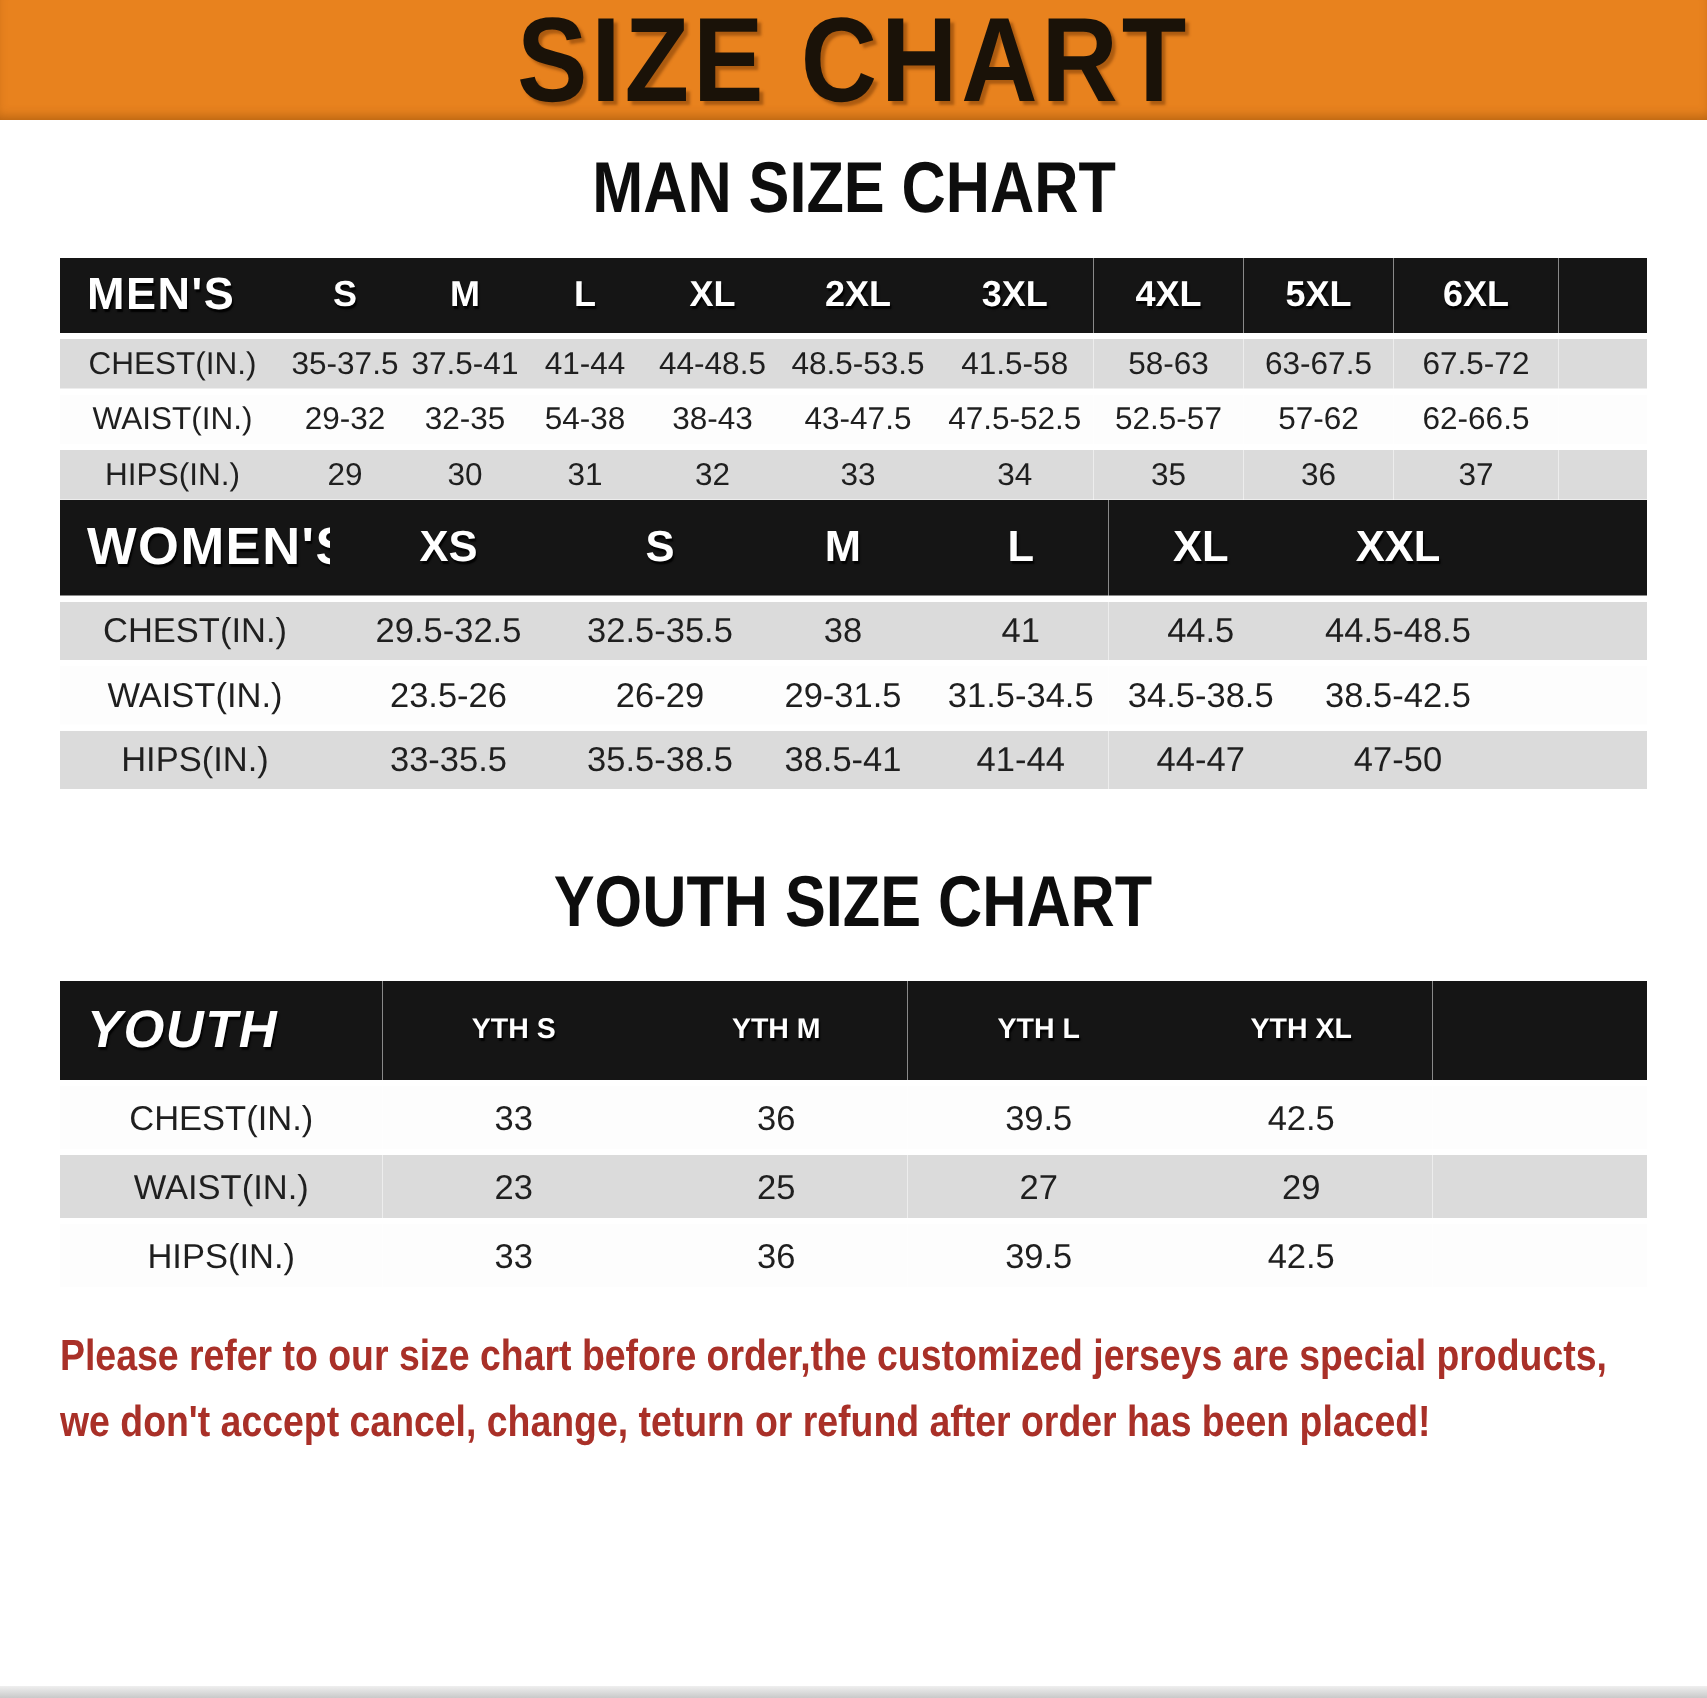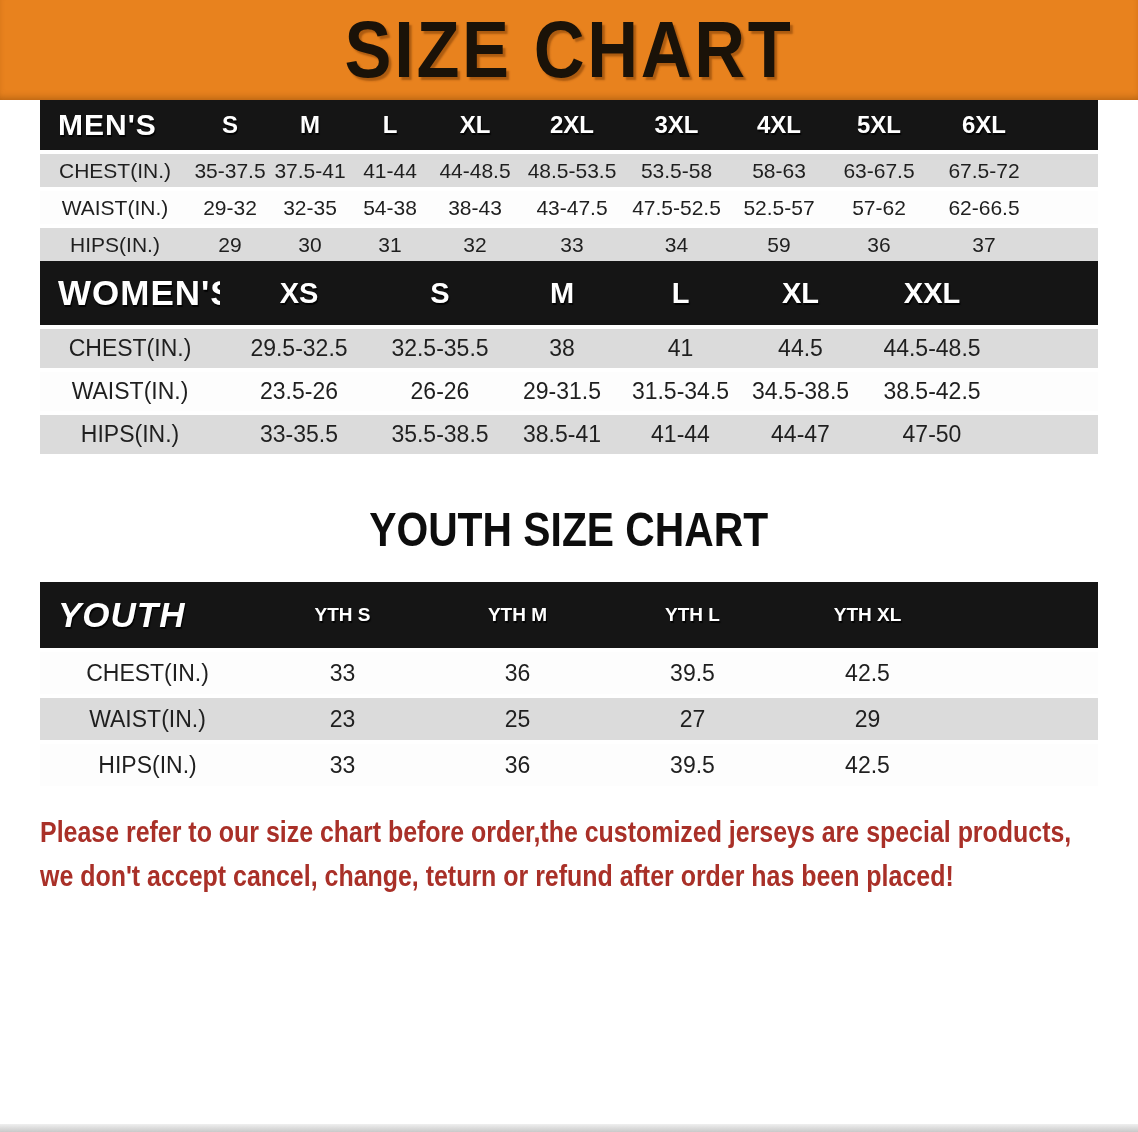--- a/index.html
+++ b/index.html
@@ -14,21 +14,21 @@
   }
   html,body{margin:0;padding:0;}
   body{
     width:1138px;height:1132px;
     background:#ffffff;
     font-family:"Liberation Sans", sans-serif;
     position:relative;overflow:hidden;
   }
   
   .banner{
-    height:100px;width:100%;
+    height:80px;width:100%;
     background:var(--banner-bg);
     display:flex;align-items:center;justify-content:center;
     box-shadow:inset 0 -5px 7px -3px rgba(120,60,0,.45);
   }
   .banner h1{
     margin:0;display:inline-block;
     font-size:80px;font-weight:bold;line-height:100px;
     letter-spacing:3px;color:var(--banner-text);
     transform:scaleX(.88);transform-origin:center;
     text-shadow:3px 3px 2px rgba(100,45,0,.45);
@@ -92,20 +92,21 @@
 </style>
 </head>
 <body>
 
 <header class="banner">
   <h1>SIZE CHART</h1>
 </header>
 
 <main id="sections">
     <section class="size-section men">
+      <h2 class="section-title"><span>MAN SIZE CHART</span></h2>
       <table class="size-table">
         <colgroup>
           <col style="width: 150px;">
           <col style="width: 80px;">
           <col style="width: 80px;">
           <col style="width: 80px;">
           <col style="width: 90px;">
           <col style="width: 104px;">
           <col style="width: 105px;">
           <col style="width: 100px;">
@@ -129,21 +130,21 @@
           </tr>
         </thead>
         <tbody>
           <tr class="gray">
             <td>CHEST(IN.)</td>
             <td>35-37.5</td>
             <td>37.5-41</td>
             <td>41-44</td>
             <td>44-48.5</td>
             <td>48.5-53.5</td>
-            <td>53.5-58</td>
+            <td>41.5-58</td>
             <td>58-63</td>
             <td>63-67.5</td>
             <td>67.5-72</td>
             <td></td>
           </tr>
           <tr class="white">
             <td>WAIST(IN.)</td>
             <td>29-32</td>
             <td>32-35</td>
             <td>54-38</td>
@@ -156,21 +157,21 @@
             <td></td>
           </tr>
           <tr class="gray">
             <td>HIPS(IN.)</td>
             <td>29</td>
             <td>30</td>
             <td>31</td>
             <td>32</td>
             <td>33</td>
             <td>34</td>
-            <td>59</td>
+            <td>35</td>
             <td>36</td>
             <td>37</td>
             <td></td>
           </tr>
         </tbody>
       </table>
     </section>
     <section class="size-section women">
       <table class="size-table">
         <colgroup>
@@ -202,21 +203,21 @@
             <td>32.5-35.5</td>
             <td>38</td>
             <td>41</td>
             <td>44.5</td>
             <td>44.5-48.5</td>
             <td></td>
           </tr>
           <tr class="white">
             <td>WAIST(IN.)</td>
             <td>23.5-26</td>
-            <td>26-26</td>
+            <td>26-29</td>
             <td>29-31.5</td>
             <td>31.5-34.5</td>
             <td>34.5-38.5</td>
             <td>38.5-42.5</td>
             <td></td>
           </tr>
           <tr class="gray">
             <td>HIPS(IN.)</td>
             <td>33-35.5</td>
             <td>35.5-38.5</td>

